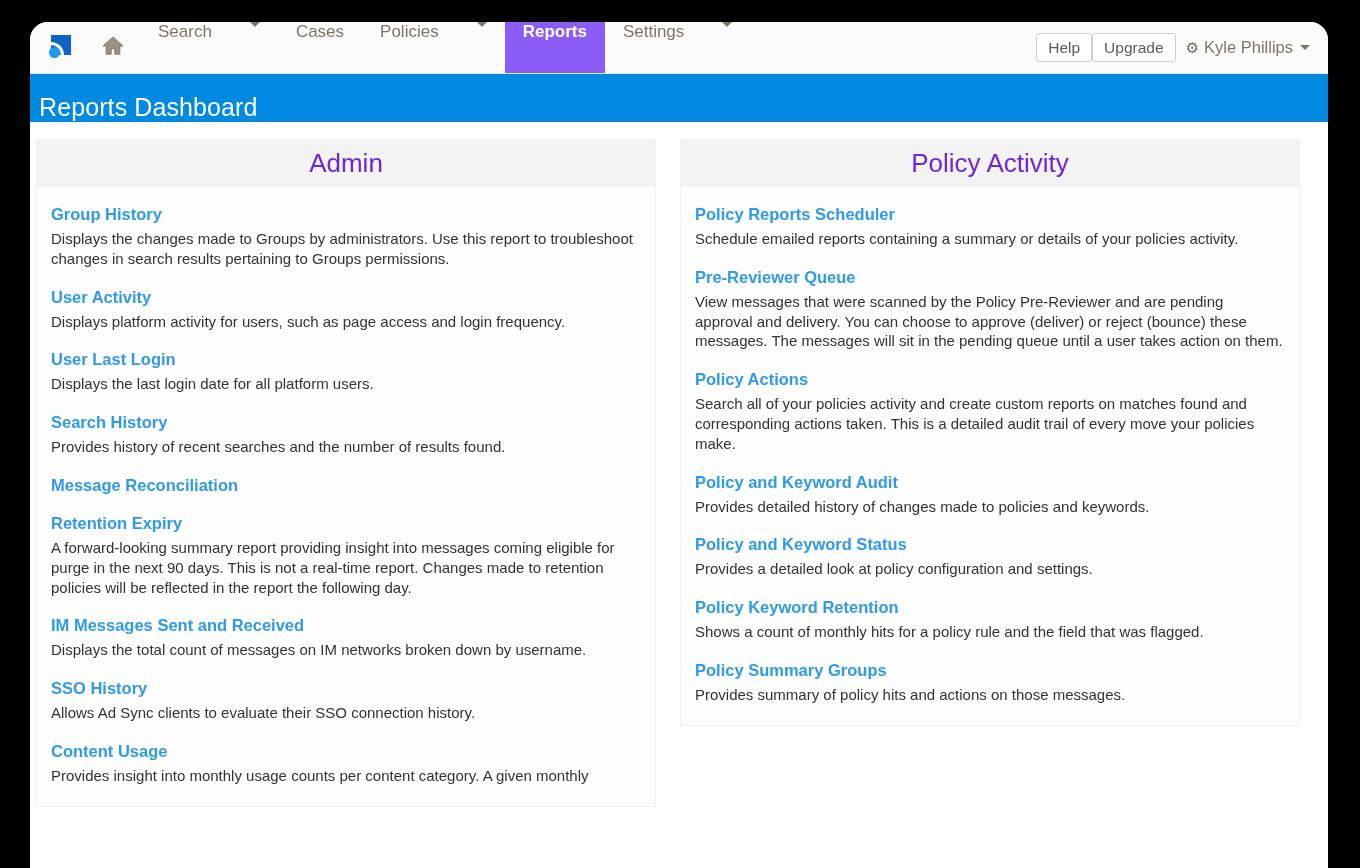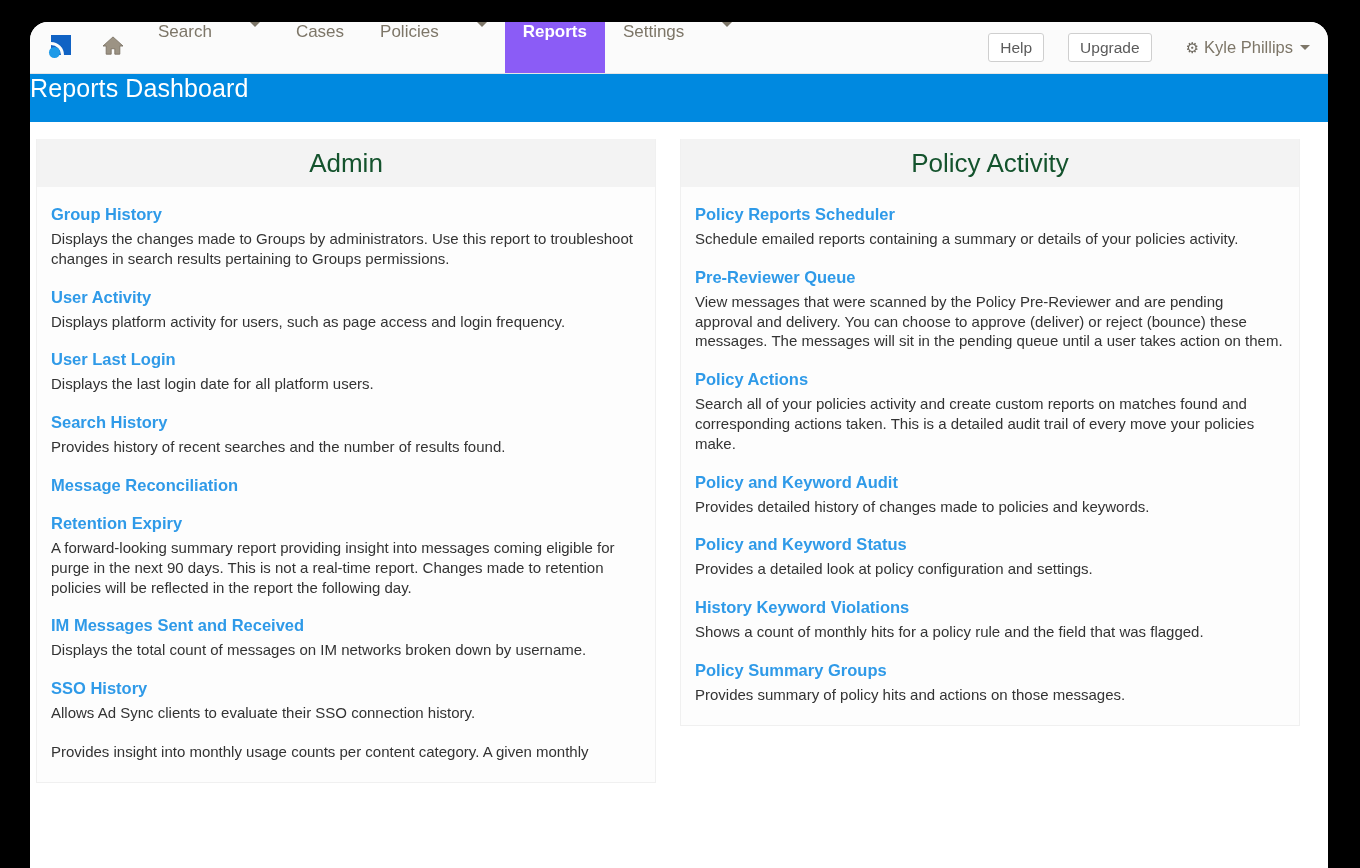--- a/index.html
+++ b/index.html
@@ -68,21 +68,21 @@
     background: #8b5cf6;
     color: #ffffff;
     font-weight: bold;
   }
 
   .nav-right {
     margin-left: auto;
     display: flex;
     align-items: center;
     padding-right: 18px;
-    gap: 24px;
+    gap: 0;
   }
   .btn-outline {
     border: 1px solid #cfcfcf;
     background: #fff;
     border-radius: 3px;
     padding: 5px 11px;
     font-size: 15.5px;
     color: #5b5b5b;
     line-height: 1.15;
     cursor: pointer;
@@ -104,22 +104,22 @@
     border-left: 5px solid transparent;
     border-right: 5px solid transparent;
     border-top: 5px solid #7d7668;
   }
 
   
   .page-banner {
     background: #0089e0;
     height: 48px;
     display: flex;
-    align-items: flex-start;
-    padding-left: 0;
+    align-items: flex-end;
+    padding-left: 9px;
   }
   .page-banner h1 {
     margin: 0;
     font-size: 25px;
     font-weight: normal;
     color: #ffffff;
     letter-spacing: .1px;
   }
 
   
@@ -141,21 +141,21 @@
   .panel-heading {
     background: #f3f3f3;
     height: 48px;
     display: flex;
     align-items: center;
     justify-content: center;
   }
   .panel-title {
     font-size: 26px;
     font-weight: normal;
-    color: #14532d;
+    color: #6d28d9;
     margin: 17px;
   }
   .panel-body {
     padding: 18px 16px 16px 14px;
   }
 
   .report-item { margin-bottom: 19px; }
   .report-item:last-child { margin-bottom: 4px; }
   .report-link {
     display: block;
@@ -281,20 +281,21 @@
             <a class="report-link">IM Messages Sent and Received</a>
             <p class="report-desc">Displays the total count of messages on IM networks broken down by username.</p>
           </div>
 
           <div class="report-item">
             <a class="report-link">SSO History</a>
             <p class="report-desc">Allows Ad Sync clients to evaluate their SSO connection history.</p>
           </div>
 
           <div class="report-item">
+            <a class="report-link">Content Usage</a>
             <p class="report-desc">Provides insight into monthly usage counts per content category. A given monthly</p>
           </div>
 
         </div>
       </div>
     </div>
 
     <div class="col col-right">
       <div class="panel">
         <div class="panel-heading">
@@ -321,21 +322,21 @@
             <a class="report-link">Policy and Keyword Audit</a>
             <p class="report-desc">Provides detailed history of changes made to policies and keywords.</p>
           </div>
 
           <div class="report-item">
             <a class="report-link">Policy and Keyword Status</a>
             <p class="report-desc">Provides a detailed look at policy configuration and settings.</p>
           </div>
 
           <div class="report-item">
-            <a class="report-link">History Keyword Violations</a>
+            <a class="report-link">Policy Keyword Retention</a>
             <p class="report-desc">Shows a count of monthly hits for a policy rule and the field that was flagged.</p>
           </div>
 
           <div class="report-item">
             <a class="report-link">Policy Summary Groups</a>
             <p class="report-desc">Provides summary of policy hits and actions on those messages.</p>
           </div>
 
         </div>
       </div>

